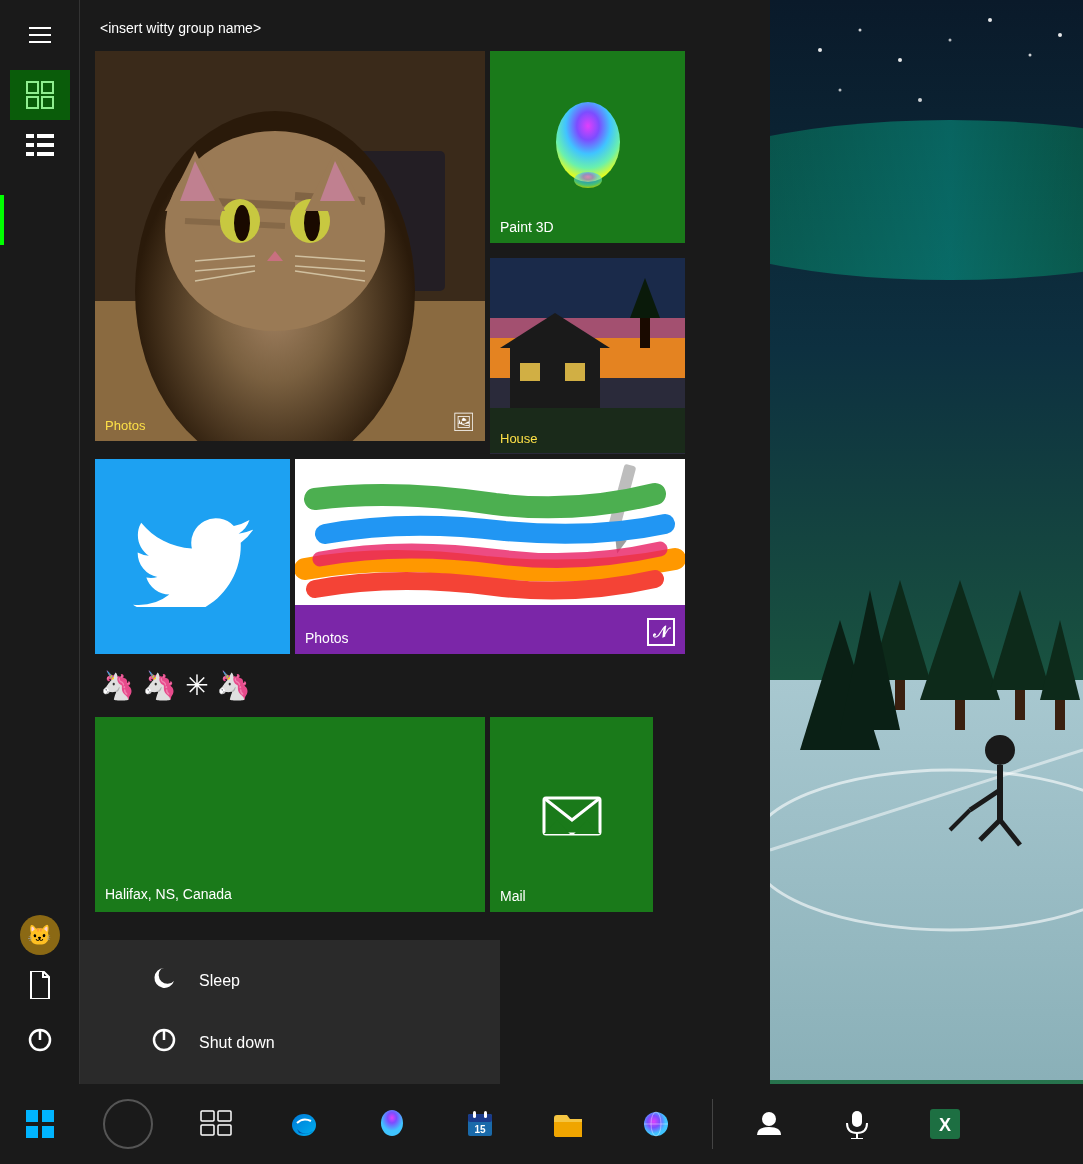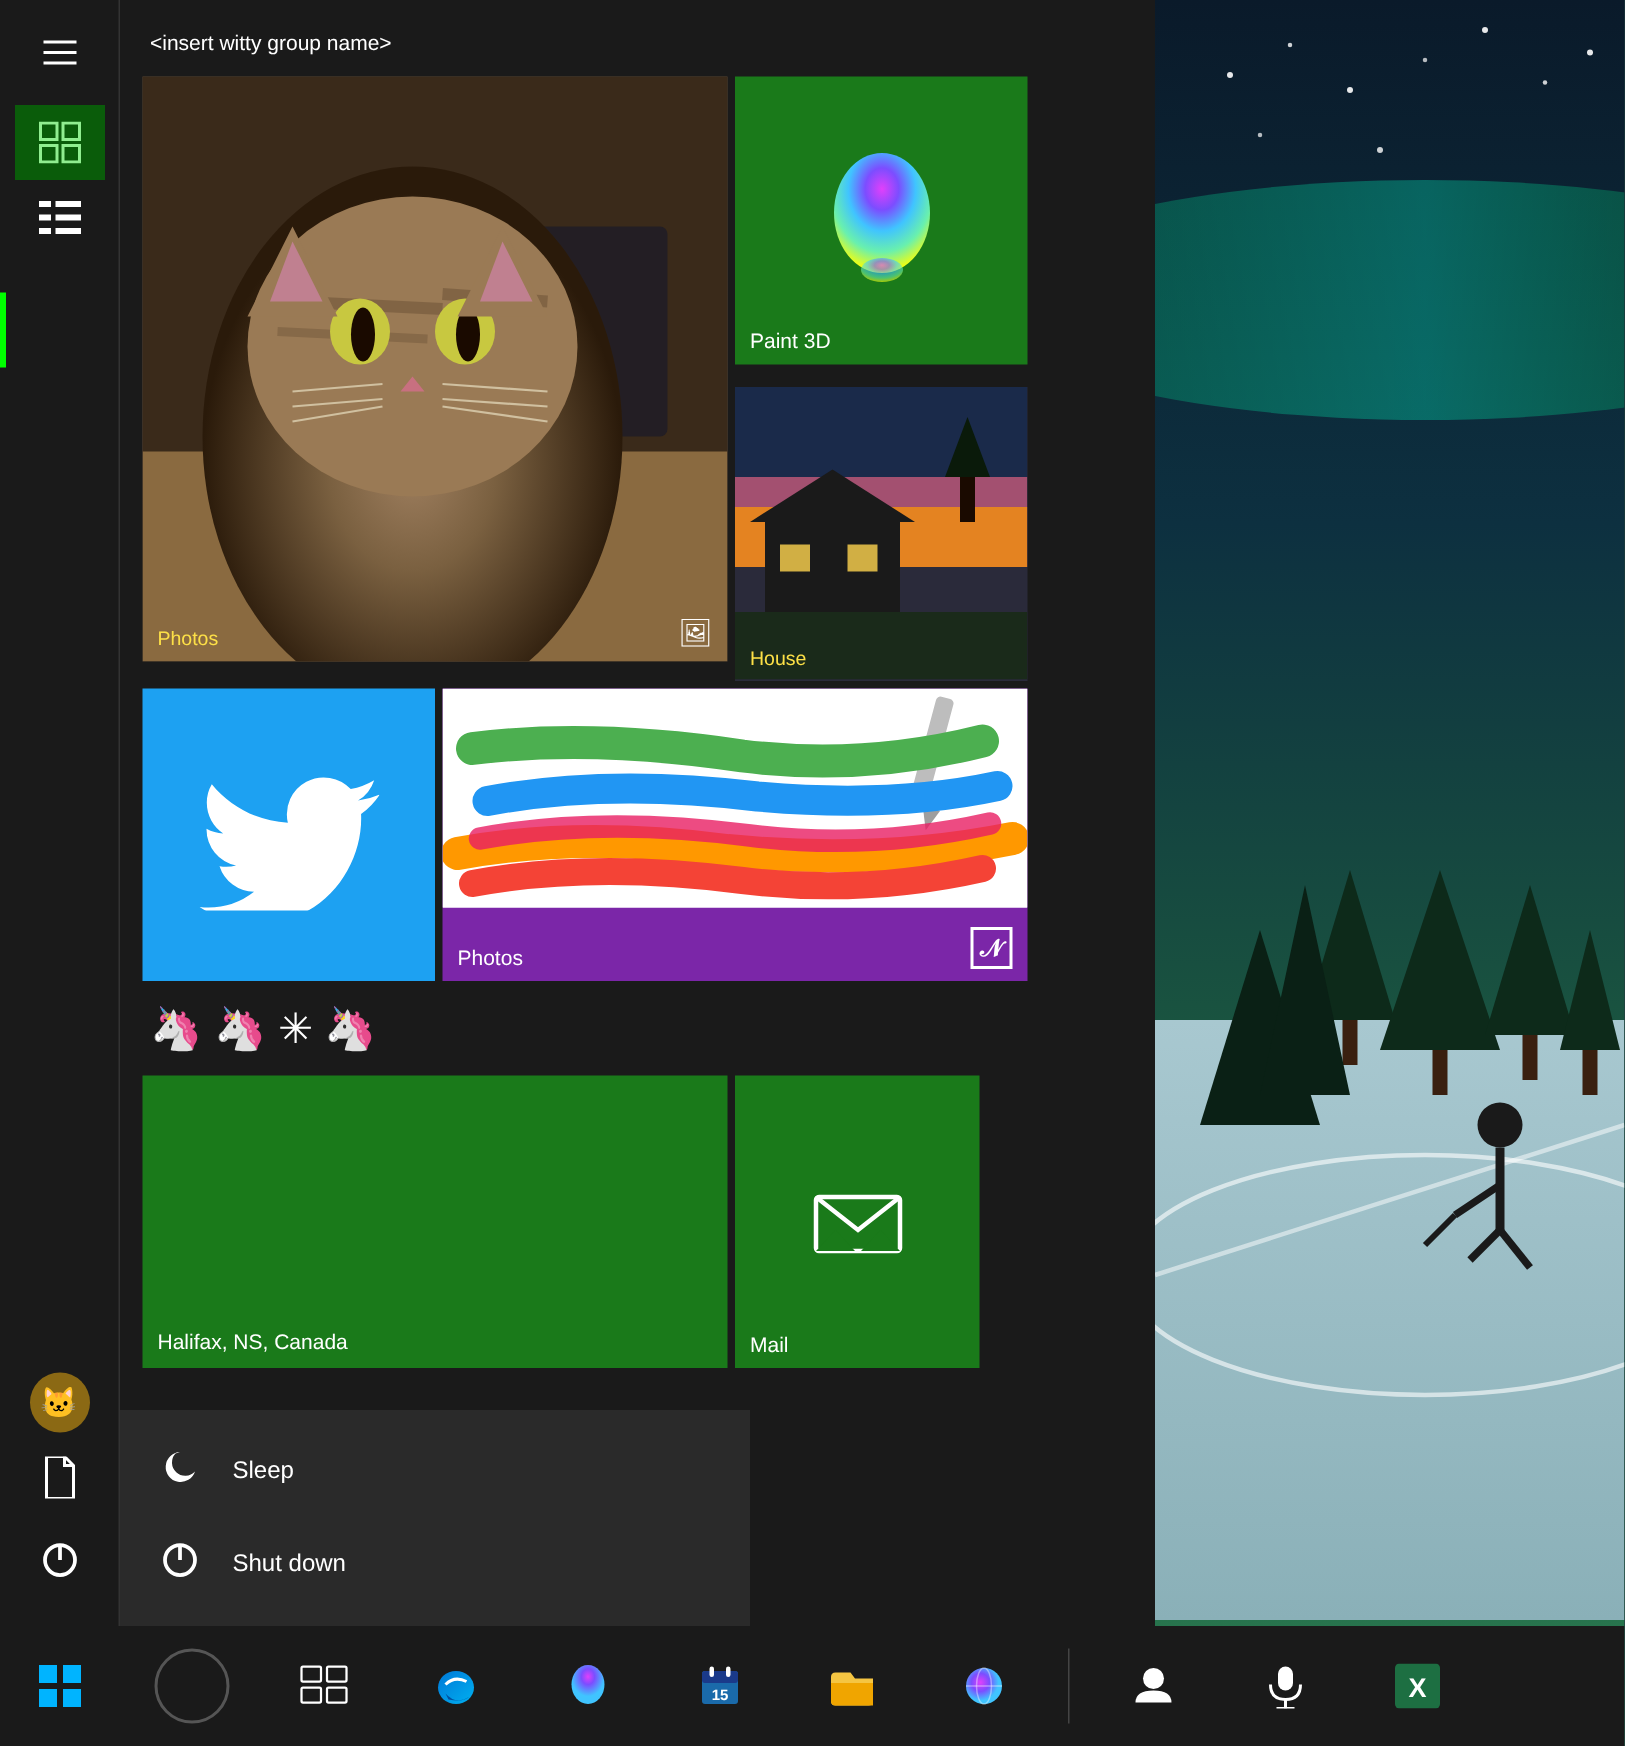--- a/index.html
+++ b/index.html
@@ -335,20 +335,21 @@
     }
 
     .power-menu-item {
       display: flex;
       align-items: center;
       gap: 20px;
       padding: 15px 25px;
       color: white;
       font-size: 16px;
       cursor: pointer;
+      margin-left: 44px;
     }
 
     .power-menu-icon {
       font-size: 22px;
       width: 30px;
       text-align: center;
     }
 
     
     .taskbar {

